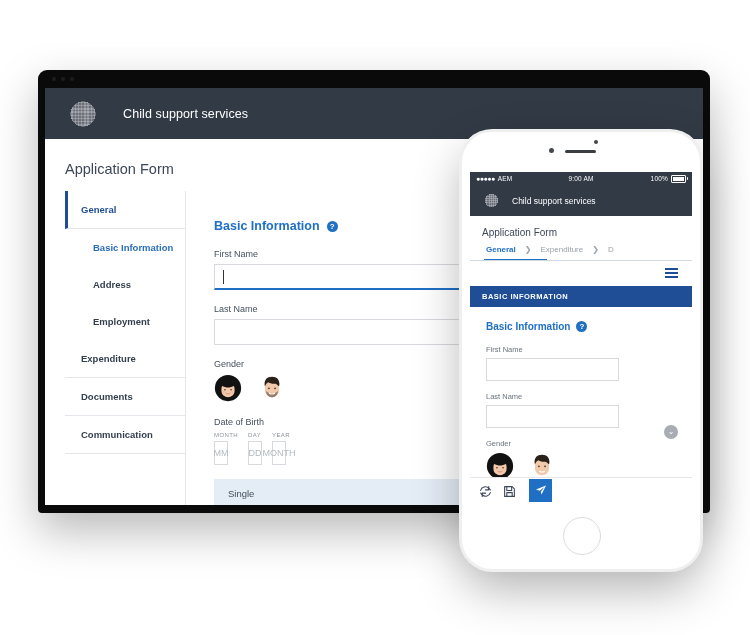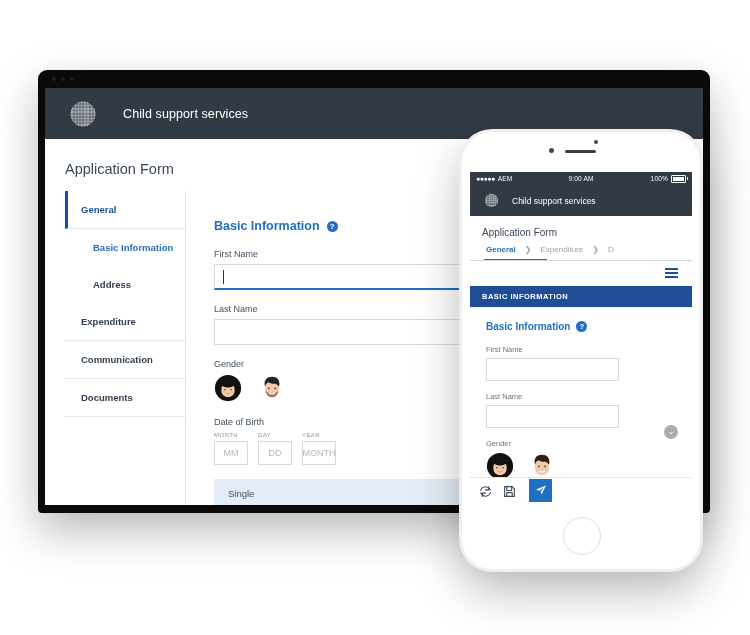--- a/index.html
+++ b/index.html
@@ -108,21 +108,21 @@
   #gender-row{display:flex;gap:16px;margin-top:3px;margin-bottom:15px;}
   .avatar{width:28px;height:28px;position:relative;}
 
   
   #dob-row{display:flex;gap:10px;margin-top:4px;}
   .dob-cell{display:flex;flex-direction:column;}
   .dob-sublabel{
     font-size:6px;color:#8d949c;letter-spacing:.4px;margin-bottom:3px;
   }
   .dob-box{
-    width:34px;height:24px;border:1px solid #d6dade;background:#fff;
+    width:14px;height:24px;border:1px solid #d6dade;background:#fff;
     font-size:9px;color:#b3b9c0;display:flex;align-items:center;
     justify-content:center;box-sizing:border-box;
   }
 
   
   .ms-option{
     background:#e4ecf5;border-bottom:1px solid #ffffff;
     font-size:9.5px;color:#44505e;padding:9px 0 9px 14px;width:330px;
     max-width:100%;box-sizing:border-box;
   }
@@ -281,28 +281,31 @@
       <nav id="sidebar">
         <div class="nav-item level1 active-section">
           <span>General</span>
         </div>
         <div class="nav-item sub active">
           <span>Basic Information</span>
         </div>
         <div class="nav-item sub">
           <span>Address</span>
         </div>
+        <div class="nav-item sub">
+          <span>Employment</span>
+        </div>
         <div class="nav-item level1">
           <span>Expenditure</span>
         </div>
         <div class="nav-item level1">
+          <span>Documents</span>
+        </div>
+        <div class="nav-item level1">
           <span>Communication</span>
-        </div>
-        <div class="nav-item level1">
-          <span>Documents</span>
         </div>
       </nav>
 
       <section id="form-panel">
 
         <div id="section-heading">
           <span>Basic Information</span>
           <span class="help-icon">?</span>
         </div>
 

